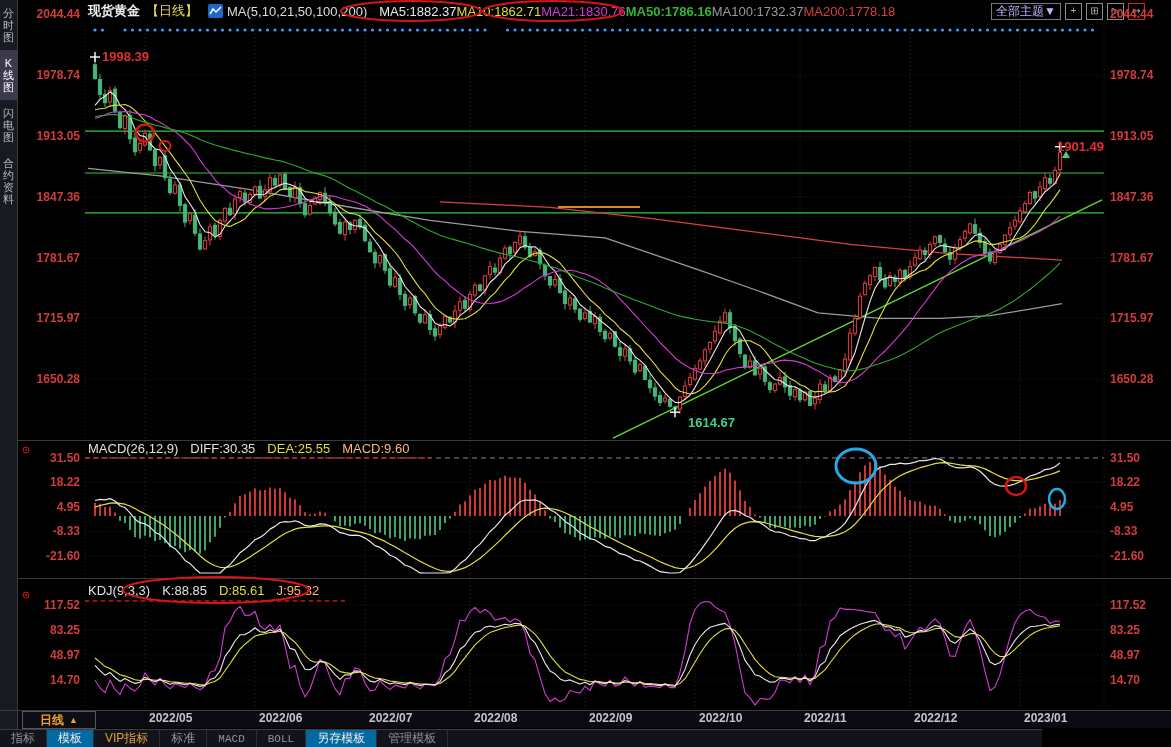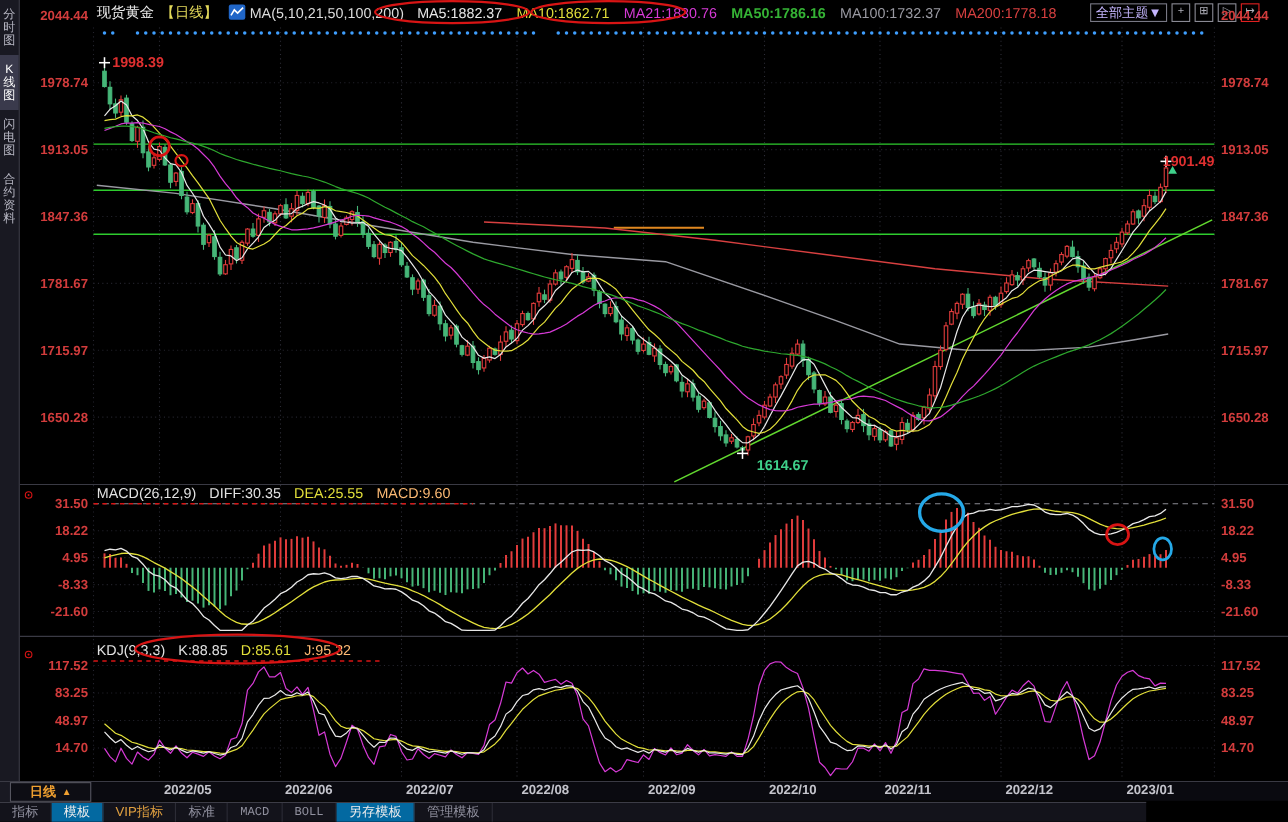--- a/index.html
+++ b/index.html
@@ -1,43 +1,43 @@
 <!DOCTYPE html>
 <html><head>
 <meta charset="utf-8">
 <style>
   html,body{margin:0;padding:0}
   body{width:1171px;height:747px;background:#000;position:relative;overflow:hidden;
        font-family:"Liberation Sans",sans-serif}
   
   .hdr{position:absolute;left:18px;top:0;right:0;height:22px;display:flex;align-items:center;
        font-size:13px;color:#ddd;z-index:1;padding-left:70px;box-sizing:border-box}
-  .sym{font-weight:400;color:#ececec}
+  .sym{font-weight:700;color:#ececec}
   .per{color:#e3d95a;margin-left:6px}
   .chart-ico{width:15px;height:14px;background:#2066c8;border-radius:2px;margin-left:10px;flex:0 0 auto}
   .magrp{color:#dcdcdc;margin-left:4px}
-  #ma-legend{display:flex;gap:13px;margin-left:12px;white-space:nowrap}
+  #ma-legend{display:flex;margin-left:12px;white-space:nowrap}
   .hdr-right{display:flex;margin-left:auto;margin-right:26px;gap:4px;align-items:center}
   .theme-box{border:1px solid #787884;color:#c4b5fd;padding:0 4px;font-size:12px;height:15px;
              line-height:15px;cursor:pointer}
   .ico{width:15px;height:15px;border:1px solid #8a8a94;color:#b0b0ba;font-size:10px;text-align:center;
        line-height:14px;cursor:pointer}
   .ico.hot{border-color:#e02020}
   
   .subhdr{position:absolute;left:88px;display:flex;gap:12px;font-size:13px;z-index:1;white-space:nowrap}
   .w{color:#e2e2e2}.y{color:#e2df3a}.m{color:#fdba74}
   
   .sidebar{position:absolute;left:0;top:0;width:18px;height:729px;background:#191922;
            border-right:1px solid #3a3a44;z-index:1;box-sizing:border-box}
   .side-item{width:17px;text-align:center;font-size:11px;line-height:12px;color:#b8b8c4;
              padding:7px 0;cursor:pointer}
   .side-item.active{background:#3a3a4c;color:#fff}
   
   .date-row{position:absolute;left:0;top:711px;width:1171px;height:17px;background:#0a0a10;z-index:0}
-  .period-box{position:absolute;left:9px;top:711px;width:72px;height:16px;border:1px solid #55555f;
+  .period-box{position:absolute;left:22px;top:711px;width:72px;height:16px;border:1px solid #55555f;
               display:flex;align-items:center;justify-content:center;gap:5px;color:#f0a030;
               font-weight:700;font-size:12px;z-index:1;background:#0d0d14;cursor:pointer}
   .period-box .caret{font-size:9px}
   .tabbar{position:absolute;left:0;top:729px;width:1042px;height:18px;background:#13131b;
           border-top:1px solid #3c3c46;display:flex;align-items:stretch;z-index:1;font-size:12px;
           box-sizing:border-box}
   .tab{padding:0 11px;display:flex;align-items:center;color:#90909e;border-right:1px solid #2c2c36;
        cursor:pointer;white-space:nowrap}
   .tab.on{background:#0369a1;color:#ececec}
   .tab.vip{color:#e0a040}

